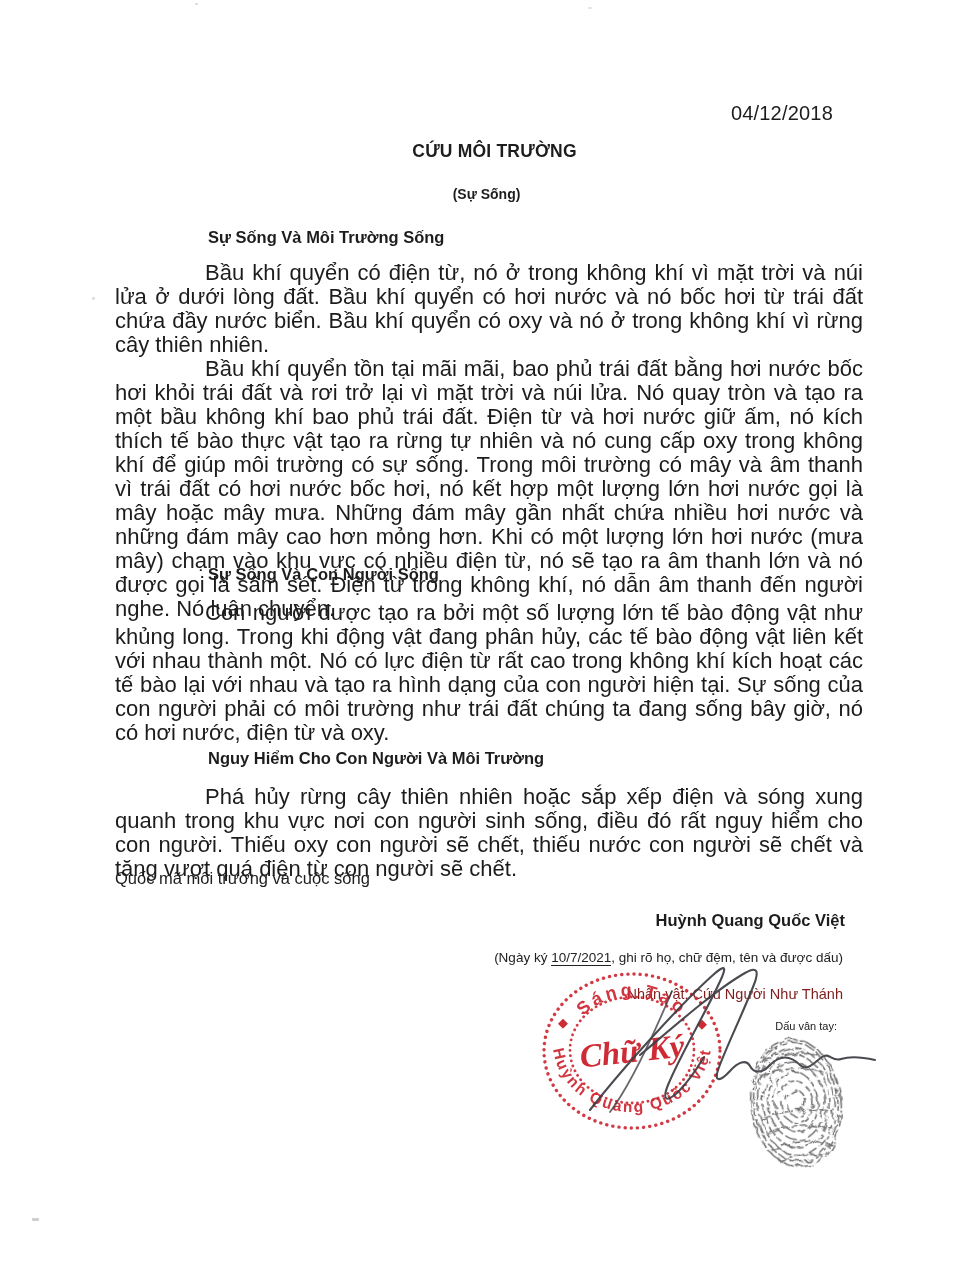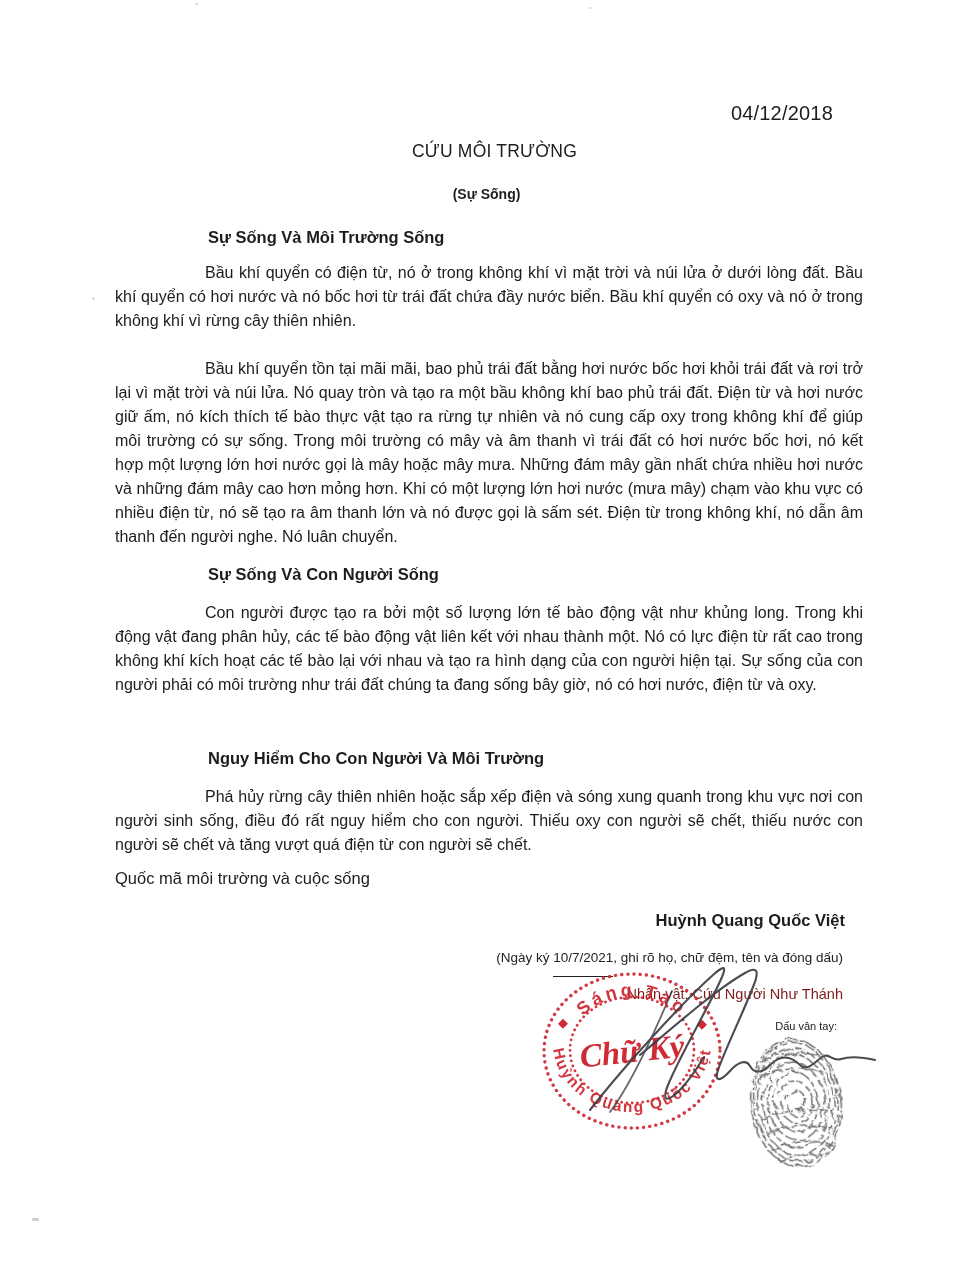--- a/index.html
+++ b/index.html
@@ -6,35 +6,35 @@
   .page{
     position:relative;
     width:973px;height:1261px;
     background:#ffffff;
     font-family:"Liberation Sans", sans-serif;
     color:#1d1d1d;
     overflow:hidden;
   }
   .abs{position:absolute;}
   .date{top:102px;right:140px;font-size:20px;letter-spacing:.2px;}
-  .title{top:141px;left:16px;right:0;text-align:center;font-weight:normal;font-size:17.5px;letter-spacing:.2px;}
+  .title{top:141px;left:16px;right:0;text-align:center;font-weight:bold;font-size:17.5px;letter-spacing:.2px;}
   .subtitle{top:186px;left:0;right:0;text-align:center;font-weight:bold;font-size:14px;}
   .h{left:208px;font-weight:bold;font-size:16.5px;}
   .h1{top:228px;} .h2{top:565px;} .h3{top:749px;}
   .para{
     left:115px;width:748px;
-    font-size:16px;line-height:24px;
+    font-size:22px;line-height:24px;
     text-align:justify;text-indent:90px;
     color:#1c1c1c;
   }
   .p1{top:261px;} .p2{top:357px;} .p3{top:601px;} .p4{top:785px;}
   .closing{top:869px;left:115px;font-size:16.5px;}
   .sig-name{top:911px;right:128px;font-weight:bold;font-size:16.5px;}
   .sig-note{top:950px;right:130px;font-size:13.5px;color:#222;}
-  .sig-note .u{border-bottom:1.5px solid #222;padding-bottom:11px;}
+  .sig-note .u{border-bottom:1.5px solid #222;padding-bottom:0;}
   .sig-char{top:986px;right:130px;font-size:14.5px;color:#7f1d1d;}
   .fp-label{top:1020px;right:136px;font-size:11px;color:#202020;}
   .overlay{left:520px;top:945px;pointer-events:none;}
   .artifact{background:#b9b9b9;border-radius:1px;}
 </style>
 </head>
 <body>
 
 <div class="page">
 
@@ -50,21 +50,21 @@
   <div class="abs h h2">Sự Sống Và Con Người Sống</div>
   <div class="abs para p3">Con người được tạo ra bởi một số lượng lớn tế bào động vật như khủng long. Trong khi động vật đang phân hủy, các tế bào động vật liên kết với nhau thành một. Nó có lực điện từ rất cao trong không khí kích hoạt các tế bào lại với nhau và tạo ra hình dạng của con người hiện tại. Sự sống của con người phải có môi trường như trái đất chúng ta đang sống bây giờ, nó có hơi nước, điện từ và oxy.</div>
 
   <div class="abs para p4">Phá hủy rừng cây thiên nhiên hoặc sắp xếp điện và sóng xung quanh trong khu vực nơi con người sinh sống, điều đó rất nguy hiểm cho con người. Thiếu oxy con người sẽ chết, thiếu nước con người sẽ chết và tăng vượt quá điện từ con người sẽ chết.</div>
   <div class="abs h h3">Nguy Hiểm Cho Con Người Và Môi Trường</div>
 
   <div class="abs closing">Quốc mã môi trường và cuộc sống</div>
 
   <div class="abs sig-name">Huỳnh Quang Quốc Việt</div>
 
-  <div class="abs sig-note"><span>(Ngày ký </span><span class="u">10/7/2021</span><span>, ghi rõ họ, chữ đệm, tên và đóng dấu)</span></div>
+  <div class="abs sig-note"><span>(Ngày ký </span><span class="u">10/7/2021</span><span>, ghi rõ họ, chữ đệm, tên và được dấu)</span></div>
 
   <div class="abs sig-char">Nhân vật: Cứu Người Như Thánh</div>
 
   <div class="abs fp-label">Dấu vân tay:</div>
 
   <div class="abs artifact" style="left:195px;top:3px;width:3px;height:2px;opacity:.55"></div>
   <div class="abs artifact" style="left:588px;top:7px;width:4px;height:2px;opacity:.4"></div>
   <div class="abs artifact" style="left:32px;top:1218px;width:7px;height:3px;opacity:.7"></div>
   <div class="abs artifact" style="left:92px;top:297px;width:3px;height:3px;opacity:.45"></div>
 

